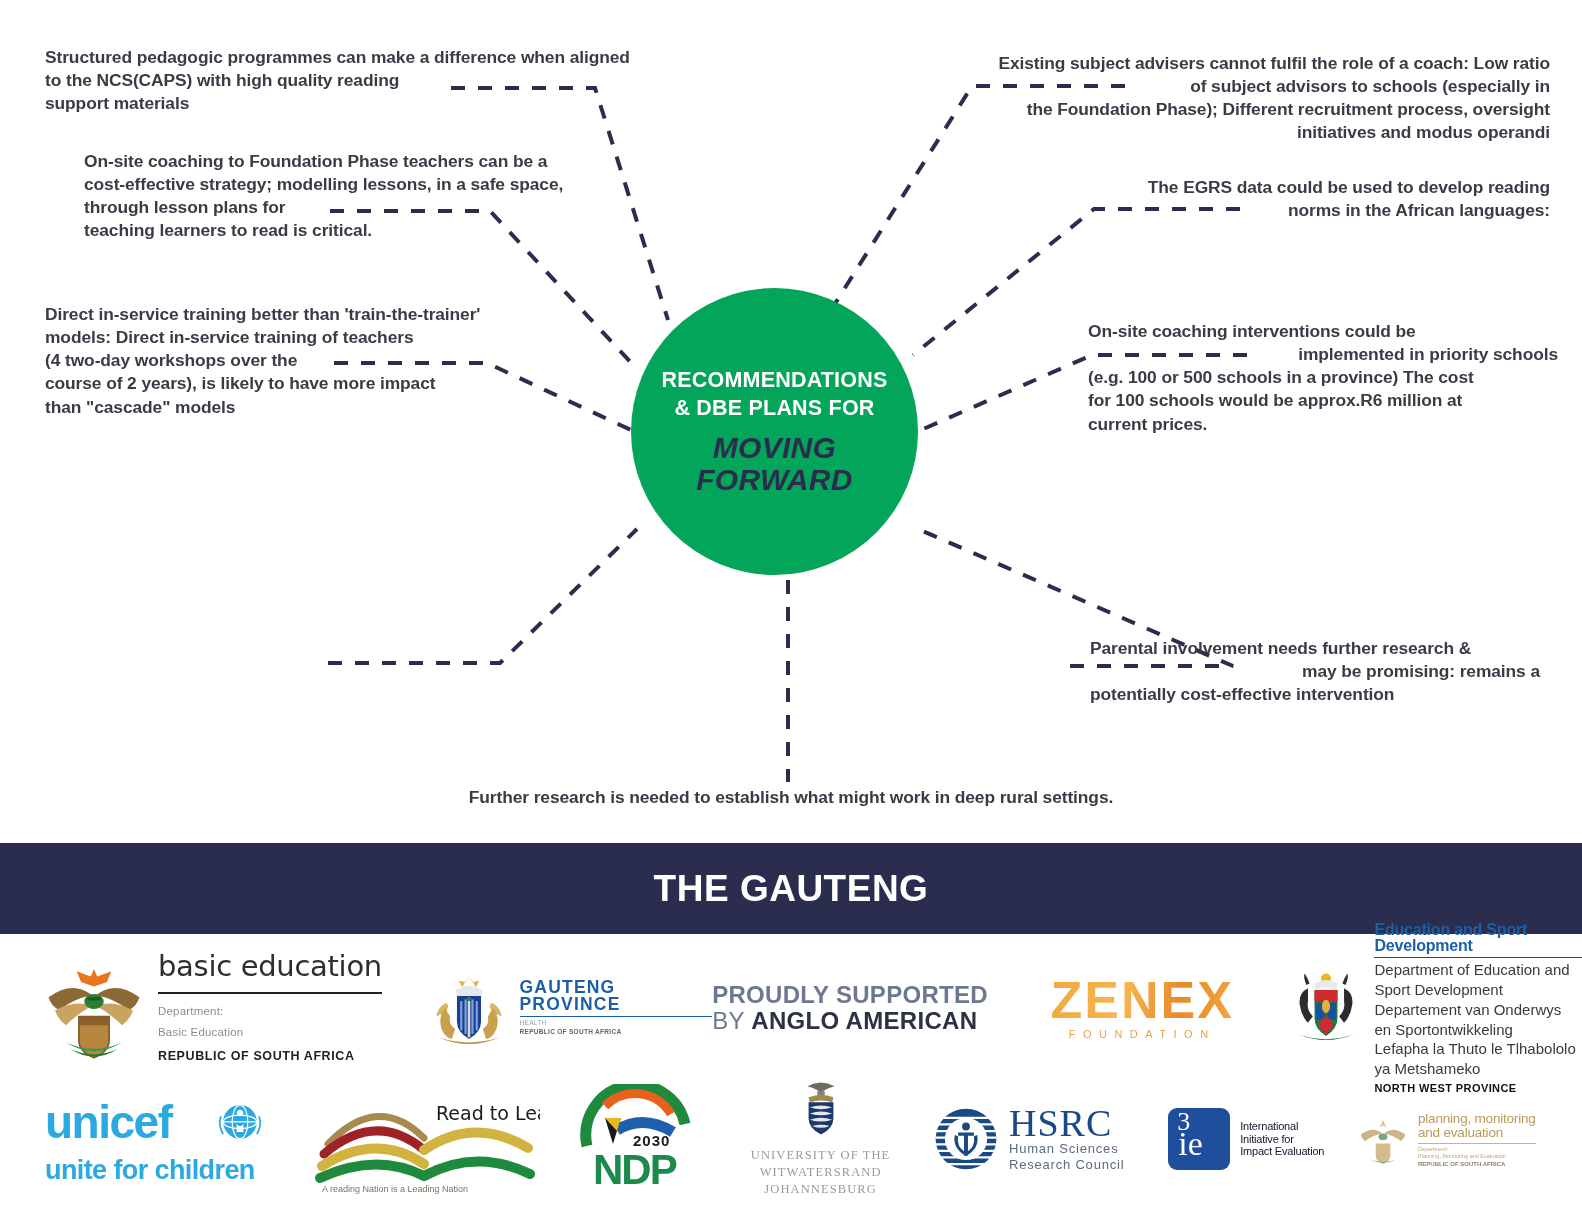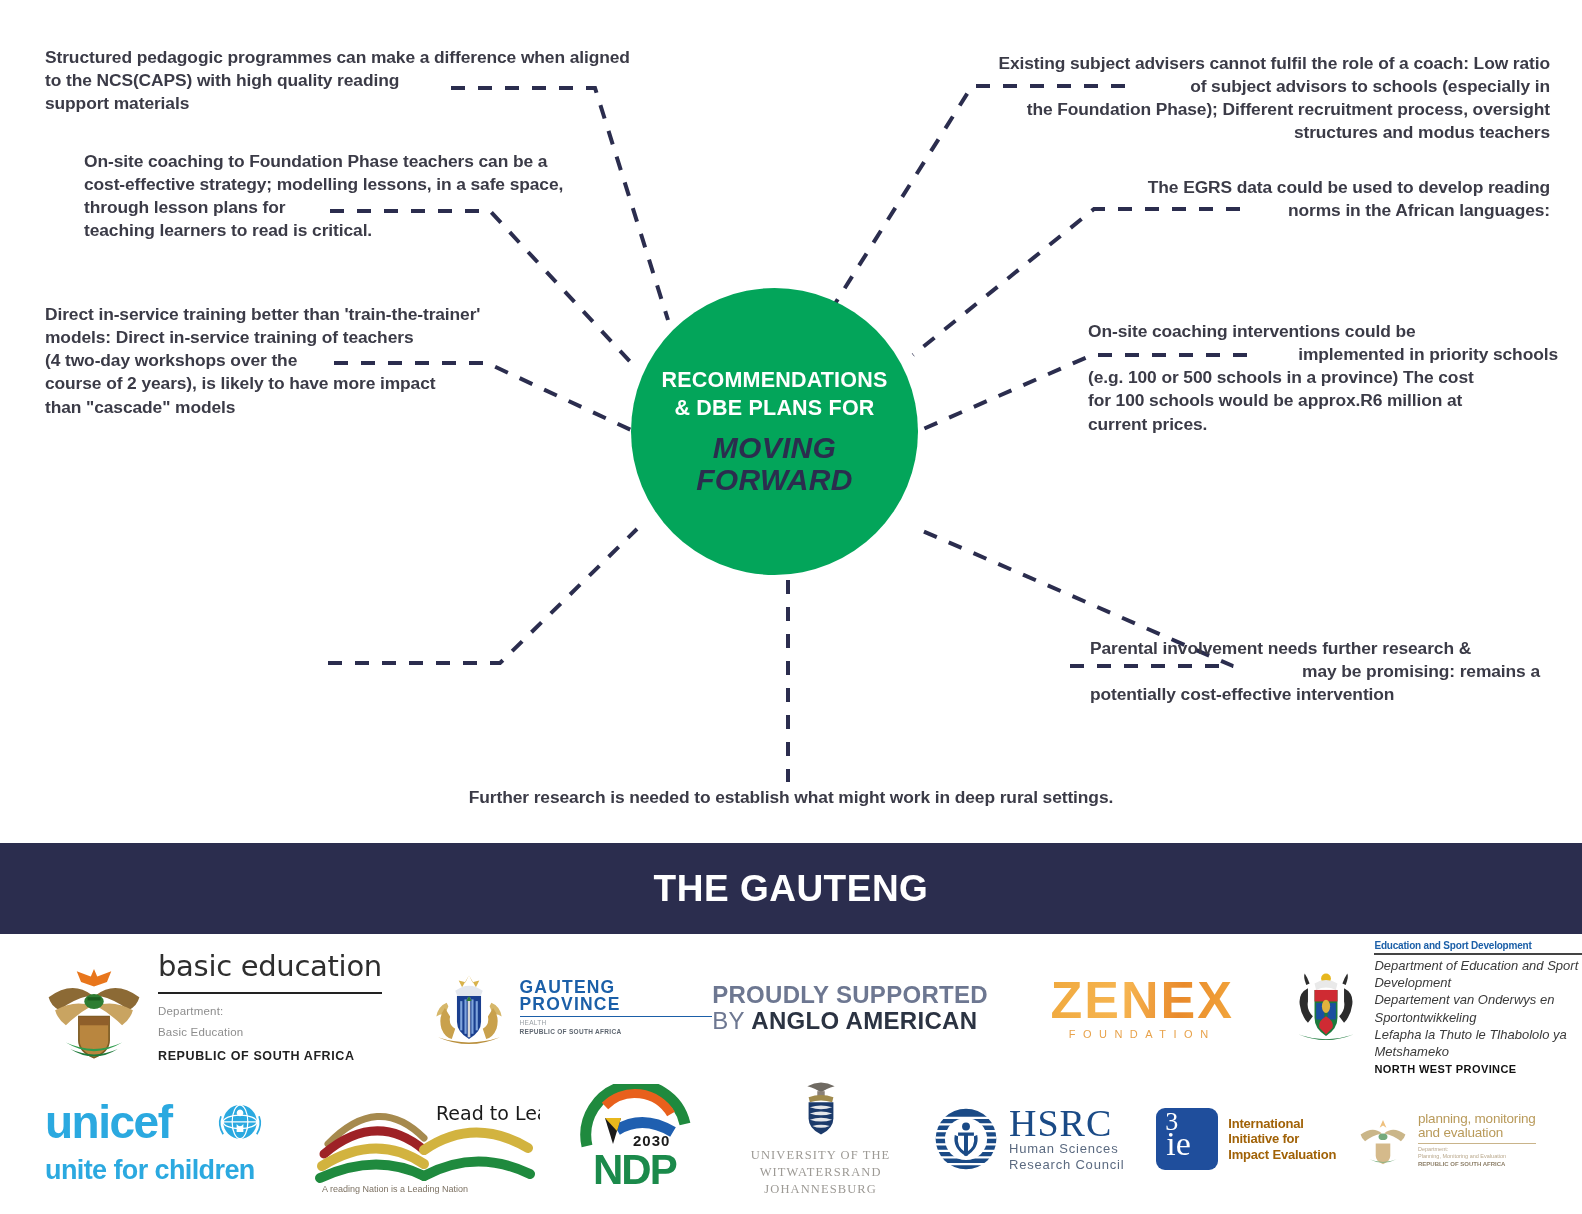--- a/index.html
+++ b/index.html
@@ -53,42 +53,42 @@
   .ag1{font-size:24px;font-weight:bold;color:#6d7791;letter-spacing:.3px;line-height:1.08;}
   .ag2{font-size:24px;color:#6d7791;letter-spacing:.3px;line-height:1.08;}
   .ag2 b{color:#2b3342;}
 
   
   .zx-word{font-size:52px;font-weight:bold;color:#f3a03a;letter-spacing:2px;line-height:.95;
            position:relative;}
   .zx-sub{font-size:11px;color:#e8a24a;letter-spacing:7.5px;text-align:center;margin-top:2px;}
 
   
-  .nw-main{font-size:10px;font-weight:bold;color:#1b5fa8;line-height:1;letter-spacing:-0.2px;}
+  .nw-main{font-size:16px;font-weight:bold;color:#1b5fa8;line-height:1;letter-spacing:-0.2px;}
   .nw-rule{height:1.2px;background:#444;margin:2.5px 0 2.5px;}
-  .nw-sub{font-size:13px;color:#3a3a3a;line-height:1.32;font-style:italic;}
+  .nw-sub{font-size:15px;color:#3a3a3a;line-height:1.32;}
   .nw-strong{font-size:11px;color:#111;font-weight:bold;letter-spacing:.4px;margin-top:3px;}
 
   
   .uni1{font-size:46px;font-weight:bold;color:#2ba9e0;letter-spacing:-1.5px;line-height:.92;}
   .uni2{font-size:27px;font-weight:bold;color:#2ba9e0;letter-spacing:-0.6px;line-height:1;margin-top:6px;}
 
   
   .wits-txt{font-size:12.5px;color:#9d9a95;letter-spacing:1.1px;line-height:1.34;text-align:center;
             font-family:"Liberation Serif",serif;}
 
   
   .hs1{font-family:"Liberation Serif",serif;font-size:38px;color:#1a4a86;letter-spacing:1px;line-height:.95;}
   .hs2{font-size:13px;color:#5b6a80;letter-spacing:.8px;line-height:1.22;}
 
   
   .ie-box{width:62px;height:62px;background:#1f4e9c;border-radius:9px;color:#fff;
           display:flex;align-items:center;justify-content:center;font-family:"Liberation Serif",serif;
           font-size:40px;line-height:.8;position:relative;}
-  .ie-txt{font-size:13px;font-weight:bold;color:#a16207;line-height:1.16;letter-spacing:-0.2px;}
+  .ie-txt{font-size:11px;font-weight:normal;color:#0f172a;line-height:1.16;letter-spacing:-0.2px;}
 
   
   .pm-main{font-size:13.5px;color:#b99a5a;line-height:1.08;letter-spacing:-0.2px;}
   .pm-rule{height:1px;background:#c9b48a;margin:2px 0;}
   .pm-sub{font-size:5.5px;color:#b9a88c;line-height:1.35;}
   .pm-strong{font-size:6px;color:#8d7f68;font-weight:bold;}
 </style>
 </head>
 <body>
 
@@ -138,21 +138,21 @@
     <div>(4 two-day workshops over the</div>
     <div>course of 2 years), is likely to have more impact</div>
     <div>than "cascade" models</div>
   </div>
 
 
   <div class="node r" style="left:850px;top:52px;width:700px;">
     <div>Existing subject advisers cannot fulfil the role of a coach: Low ratio</div>
     <div>of subject advisors to schools (especially in</div>
     <div>the Foundation Phase); Different recruitment process, oversight</div>
-    <div>structures and modus teachers</div>
+    <div>initiatives and modus operandi</div>
   </div>
 
   <div class="node r" style="left:900px;top:176px;width:650px;">
     <div>The EGRS data could be used to develop reading</div>
     <div>norms in the African languages:</div>
   </div>
 
   <div class="node" style="left:1088px;top:320px;width:470px;">
     <div>On-site coaching interventions could be</div>
     <div style="text-align:right">implemented in priority schools</div>

